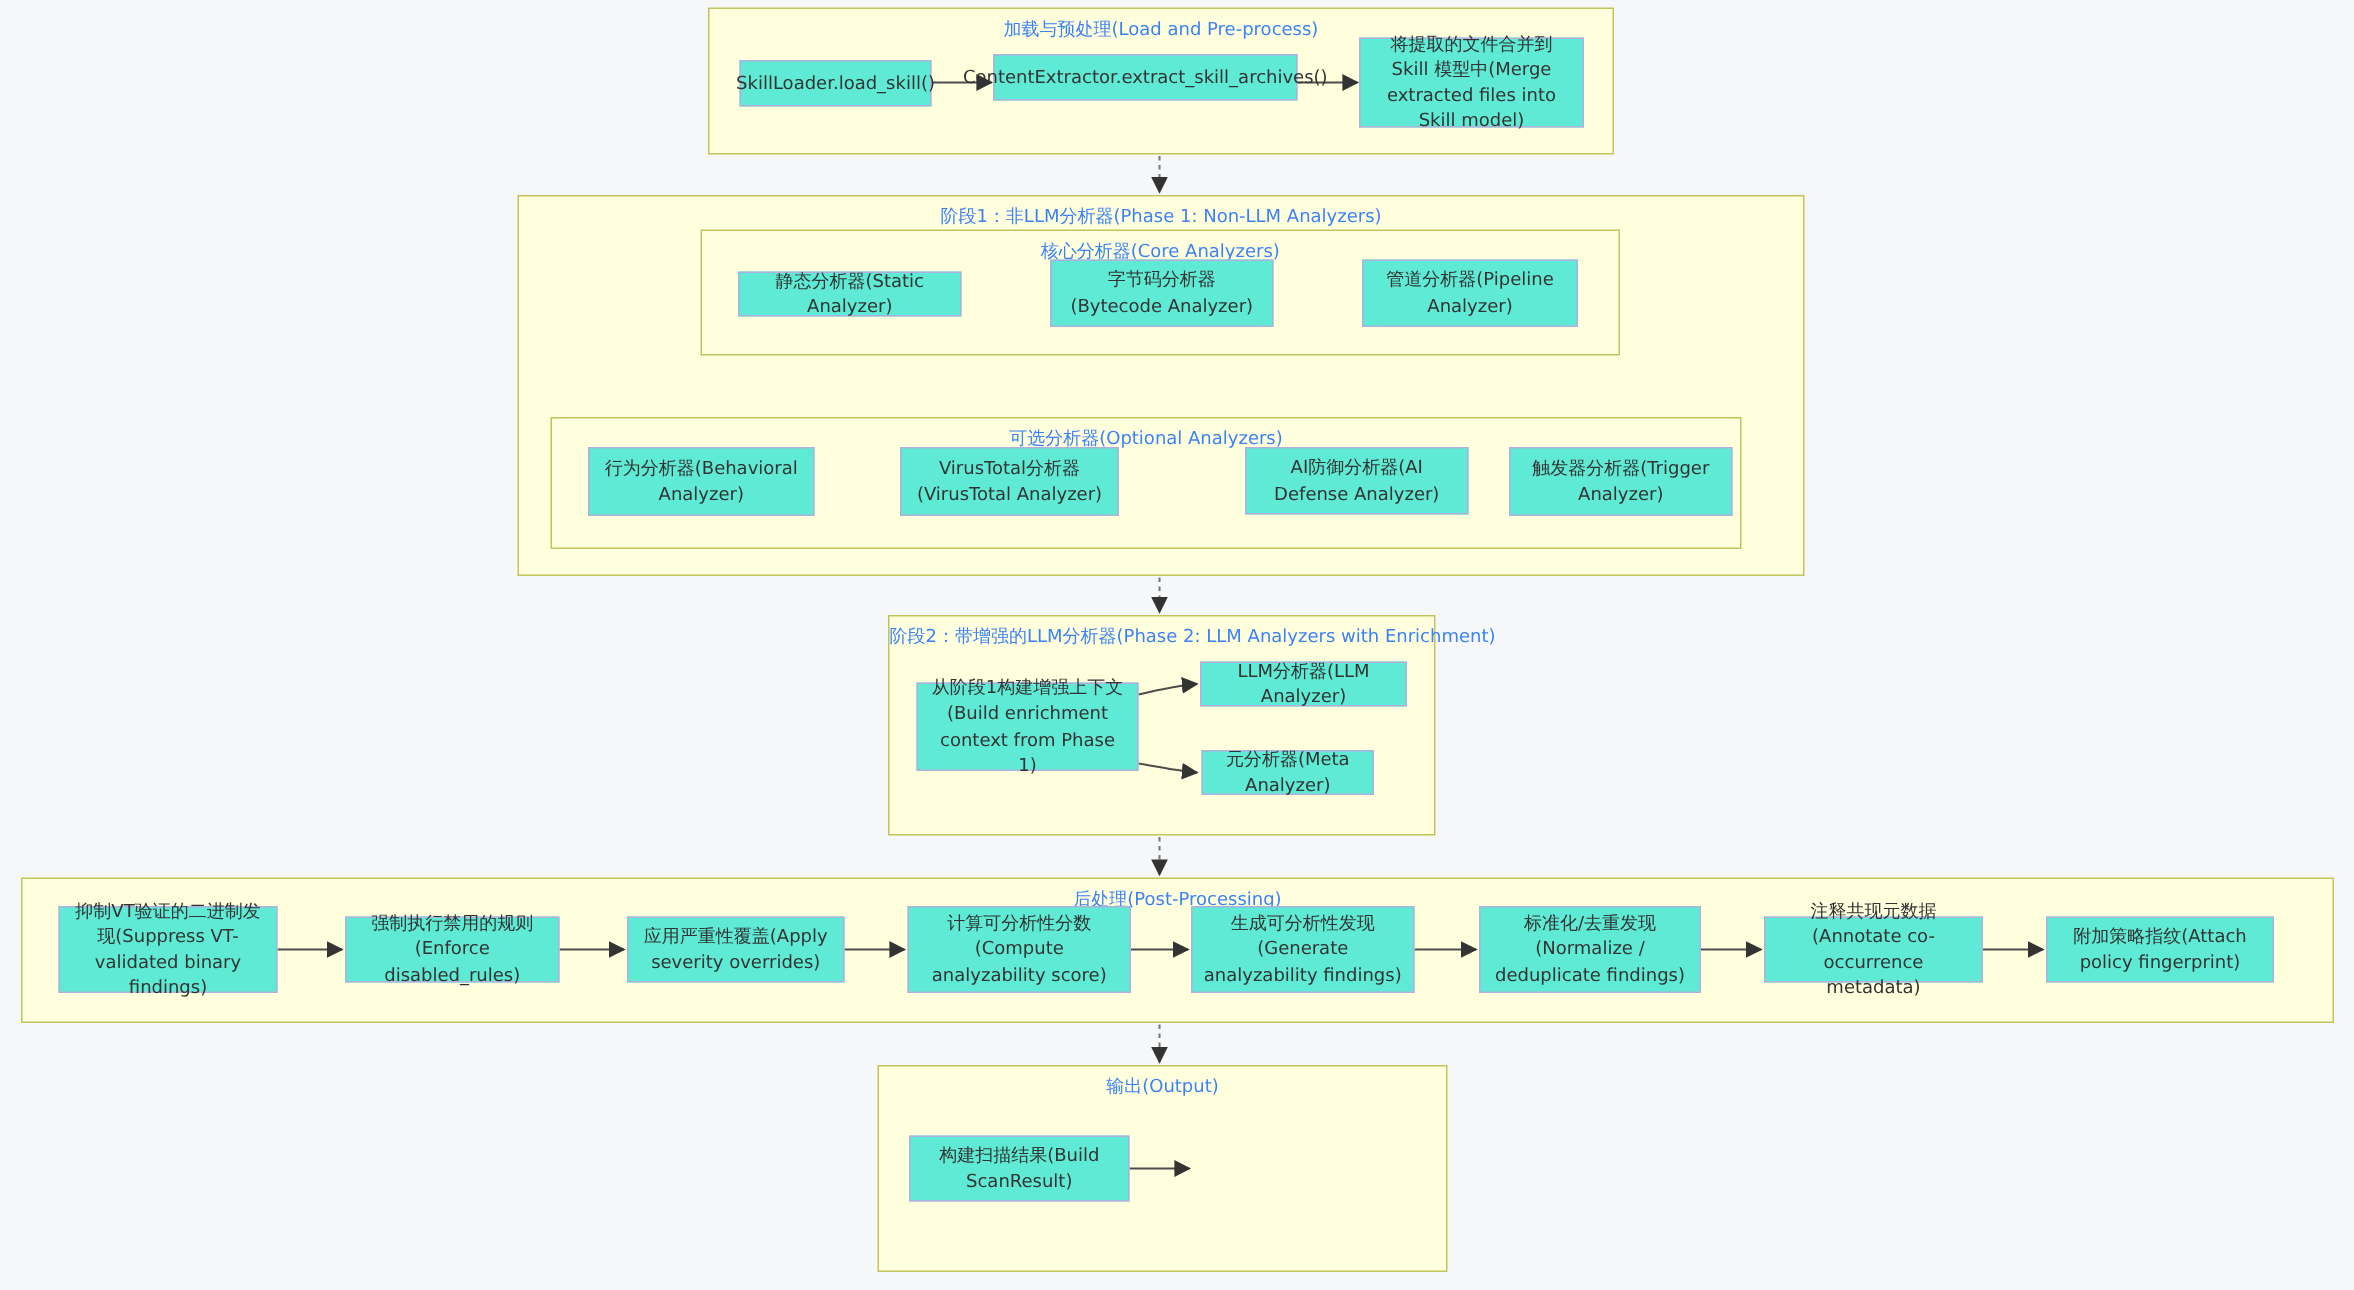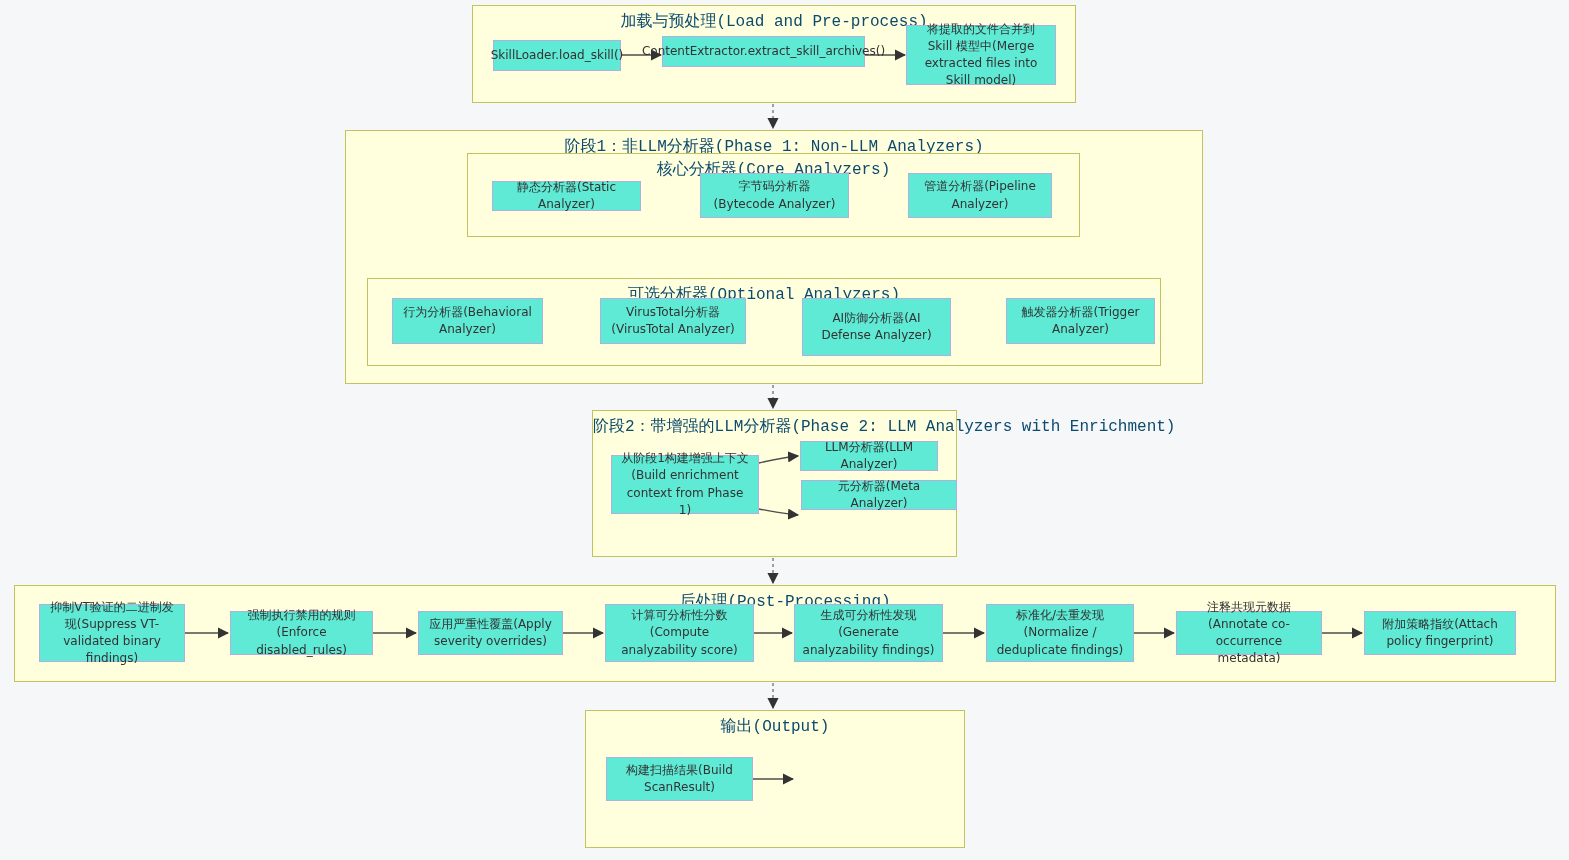--- a/index.html
+++ b/index.html
@@ -21,24 +21,23 @@
     background: #ffffde;
     border: 1px solid #c3c35e;
     box-sizing: border-box;
   }
   .group-title {
     position: absolute;
     top: 5px;
     left: 0;
     right: 0;
     text-align: center;
-    font-size: 16px;
-    color: #0c4a6e;
+    font-size: 12px;
+    color: #3b82f6;
     white-space: nowrap;
-    font-family: Liberation Mono, monospace;
   }
   .node {
     position: absolute;
     background: #5eead4;
     border: 1.4px solid #b0b0dd;
     box-sizing: border-box;
     display: flex;
     align-items: center;
     justify-content: center;
     text-align: center;
@@ -129,26 +128,26 @@
   <div class="node" style="left:493px;top:40px;width:128px;height:31px">SkillLoader.load_skill()</div>
   <div class="node" style="left:662px;top:36px;width:203px;height:31px">ContentExtractor.extract_skill_archives()</div>
   <div class="node" style="left:906px;top:25px;width:150px;height:60px">将提取的文件合并到 Skill 模型中(Merge extracted files into Skill model)</div>
 
   <div class="node" style="left:492px;top:181px;width:149px;height:30px">静态分析器(Static Analyzer)</div>
   <div class="node" style="left:700px;top:173px;width:149px;height:45px">字节码分析器(Bytecode Analyzer)</div>
   <div class="node" style="left:908px;top:173px;width:144px;height:45px">管道分析器(Pipeline Analyzer)</div>
 
   <div class="node" style="left:392px;top:298px;width:151px;height:46px">行为分析器(Behavioral Analyzer)</div>
   <div class="node" style="left:600px;top:298px;width:146px;height:46px">VirusTotal分析器(VirusTotal Analyzer)</div>
-  <div class="node" style="left:802px;top:298px;width:149px;height:58px">AI防御分析器(AI Defense Analyzer)</div>
+  <div class="node" style="left:830px;top:298px;width:149px;height:45px">AI防御分析器(AI Defense Analyzer)</div>
   <div class="node" style="left:1006px;top:298px;width:149px;height:46px">触发器分析器(Trigger Analyzer)</div>
 
   <div class="node" style="left:611px;top:455px;width:148px;height:59px">从阶段1构建增强上下文(Build enrichment context from Phase 1)</div>
   <div class="node" style="left:800px;top:441px;width:138px;height:30px">LLM分析器(LLM Analyzer)</div>
-  <div class="node" style="left:801px;top:480px;width:156px;height:30px">元分析器(Meta Analyzer)</div>
+  <div class="node" style="left:801px;top:500px;width:115px;height:30px">元分析器(Meta Analyzer)</div>
 
   <div class="node" style="left:39px;top:604px;width:146px;height:58px">抑制VT验证的二进制发现(Suppress VT-validated binary findings)</div>
   <div class="node" style="left:230px;top:611px;width:143px;height:44px">强制执行禁用的规则(Enforce disabled_rules)</div>
   <div class="node" style="left:418px;top:611px;width:145px;height:44px">应用严重性覆盖(Apply severity overrides)</div>
   <div class="node" style="left:605px;top:604px;width:149px;height:58px">计算可分析性分数(Compute analyzability score)</div>
   <div class="node" style="left:794px;top:604px;width:149px;height:58px">生成可分析性发现(Generate analyzability findings)</div>
   <div class="node" style="left:986px;top:604px;width:148px;height:58px">标准化/去重发现(Normalize / deduplicate findings)</div>
   <div class="node" style="left:1176px;top:611px;width:146px;height:44px">注释共现元数据(Annotate co-occurrence metadata)</div>
   <div class="node" style="left:1364px;top:611px;width:152px;height:44px">附加策略指纹(Attach policy fingerprint)</div>
 

